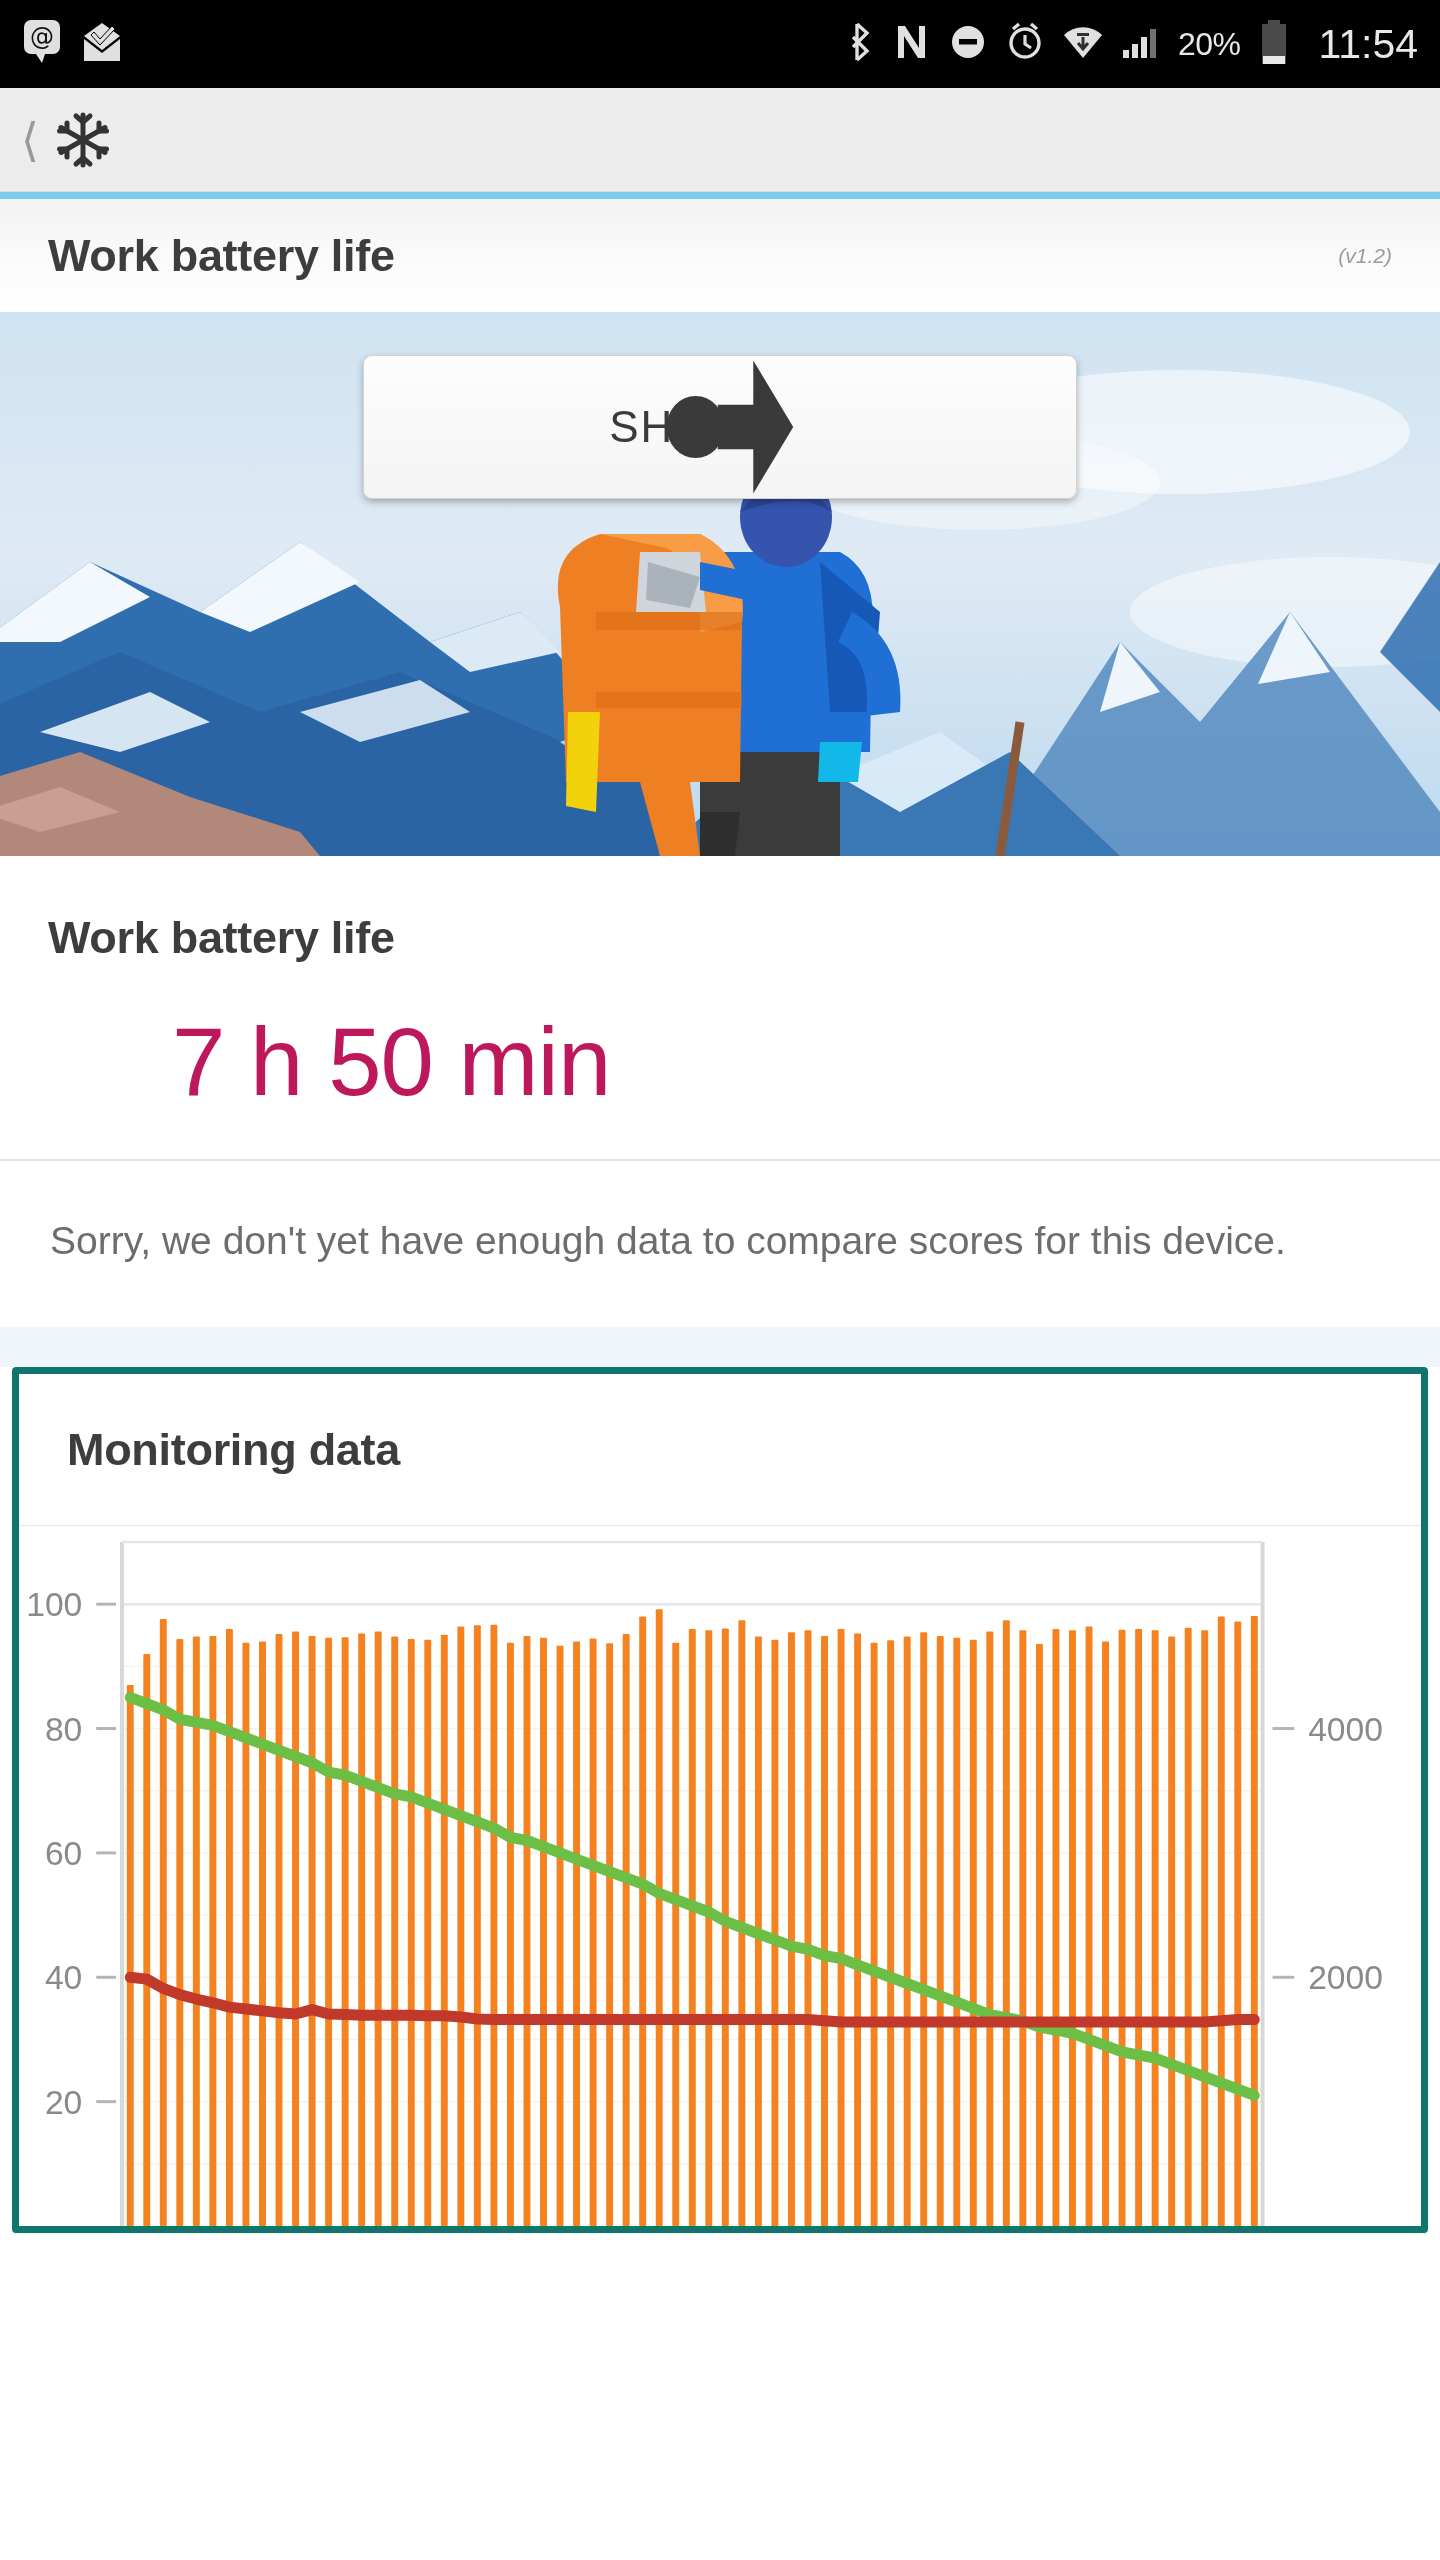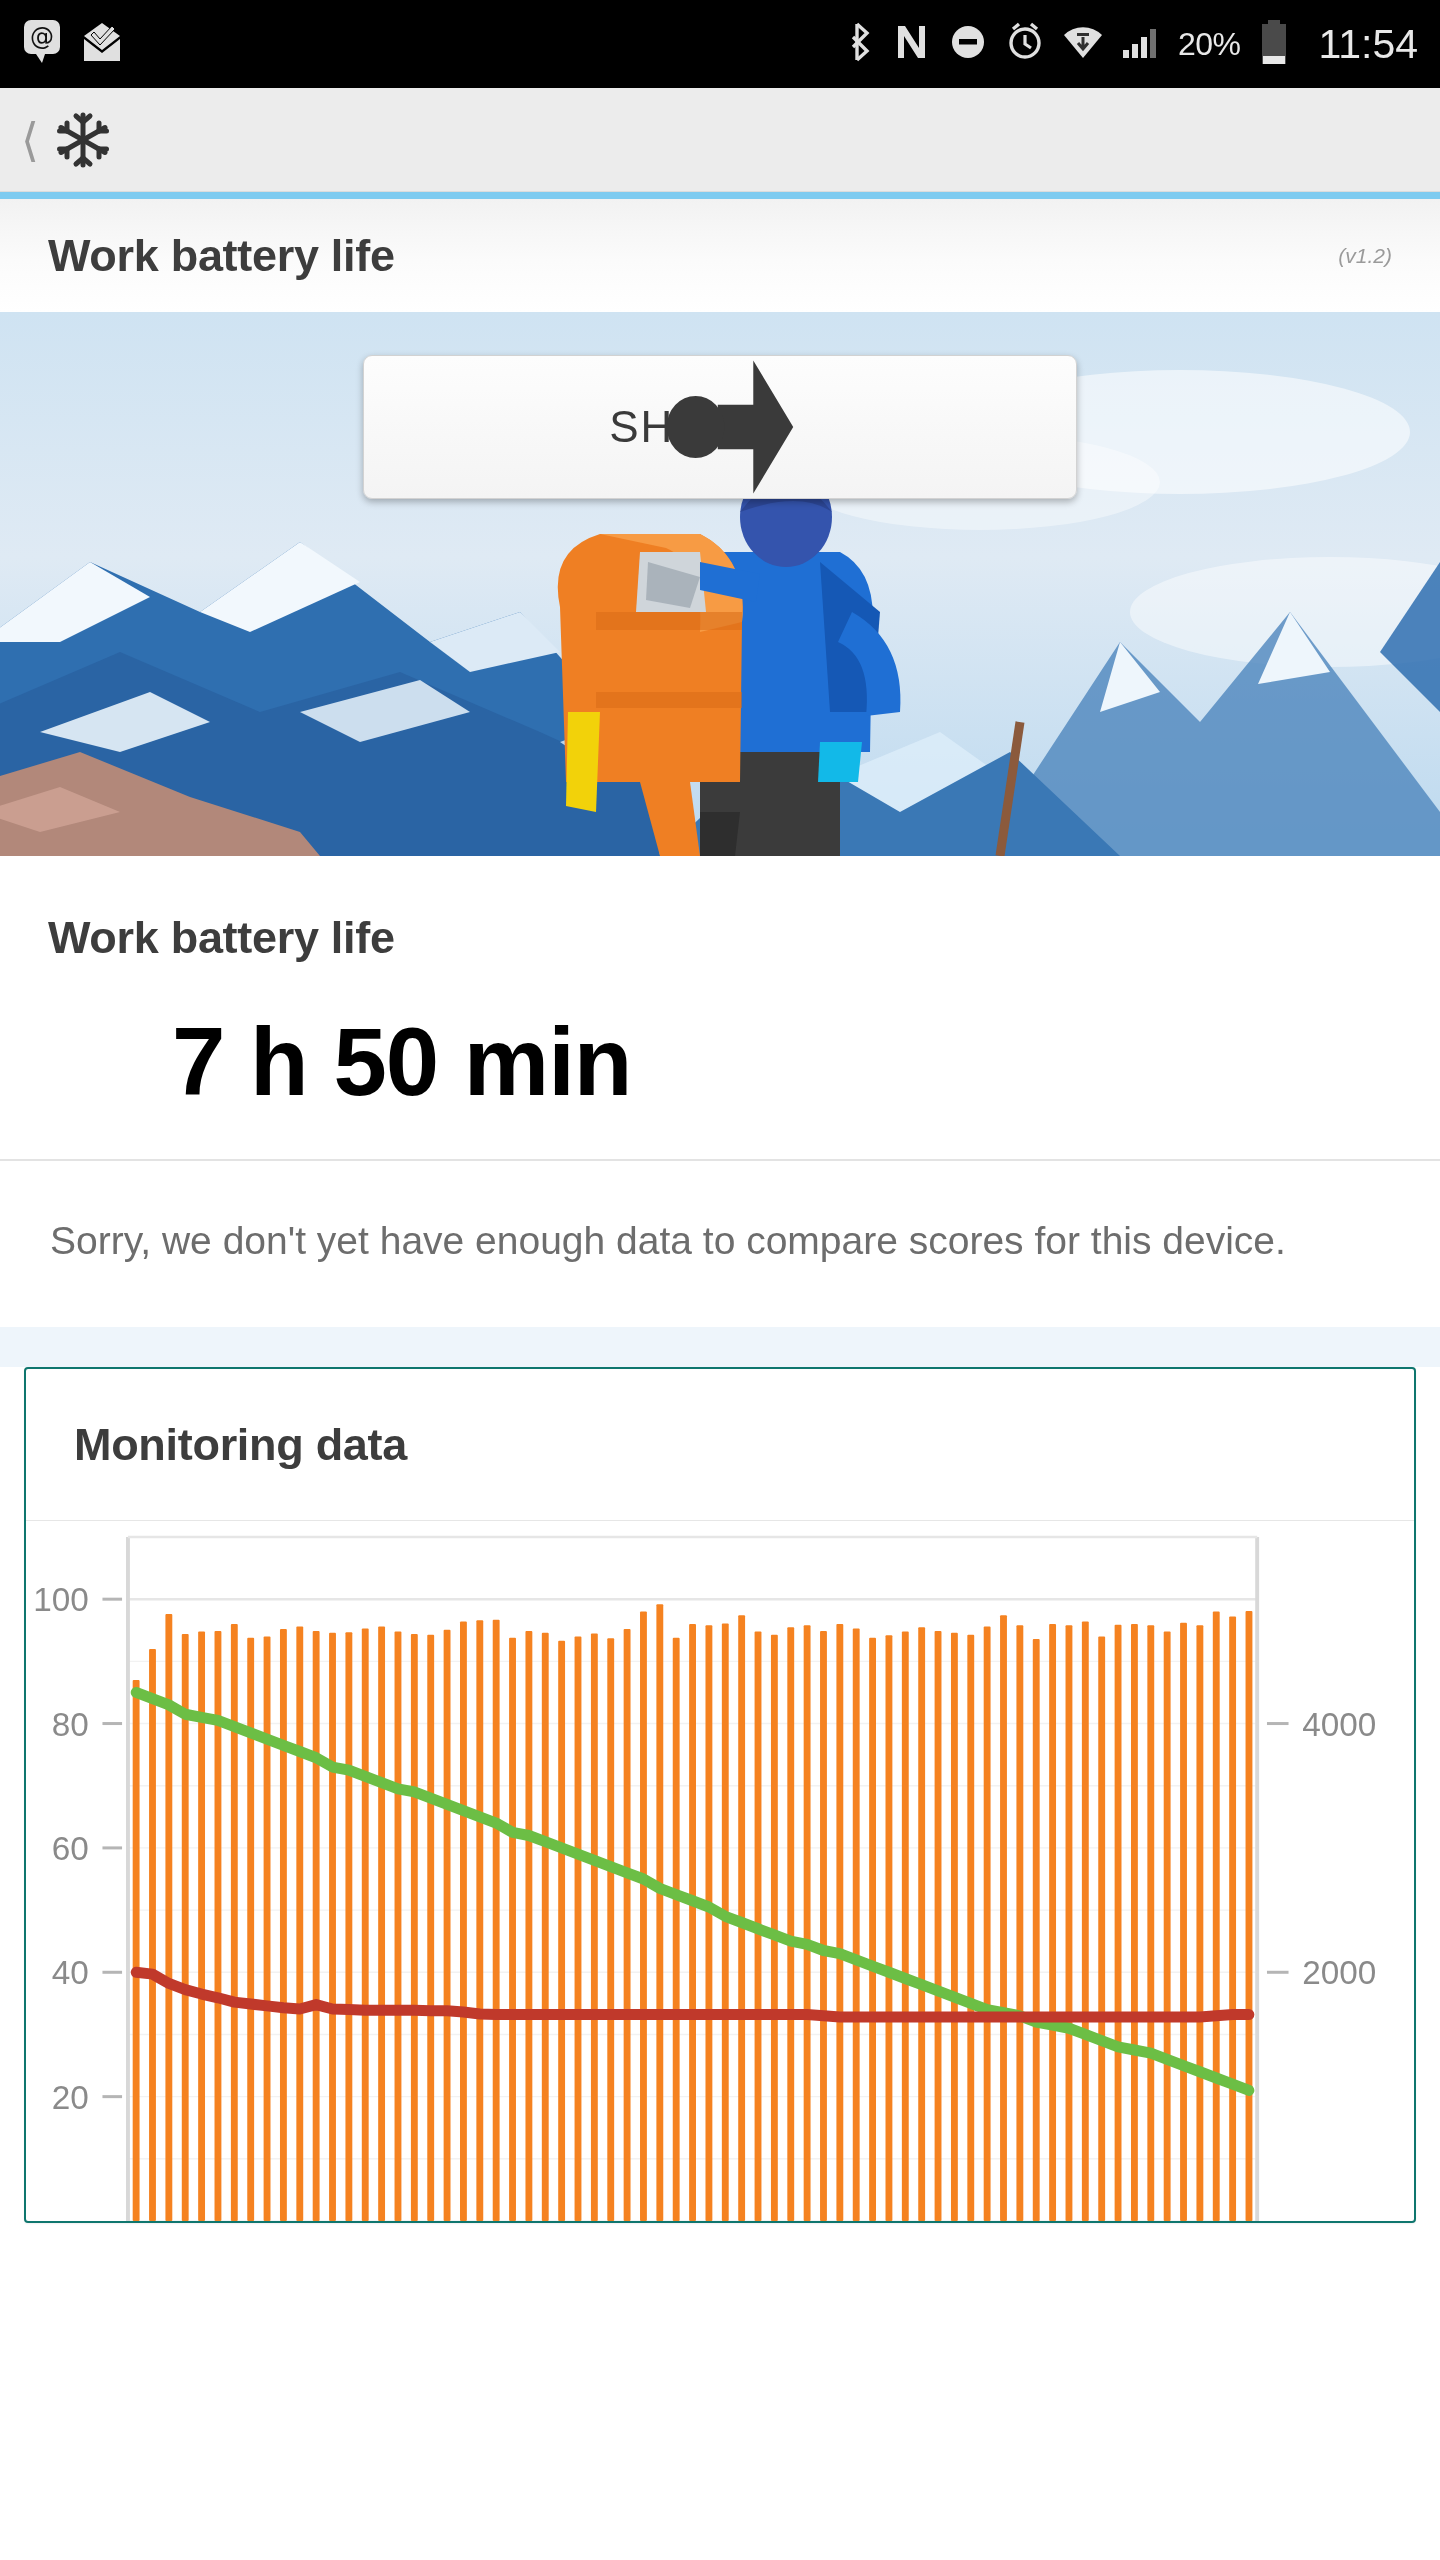--- a/index.html
+++ b/index.html
@@ -101,41 +101,41 @@
 
   
   .score-card{ background:#ffffff; padding:56px 0 46px 0; }
   .score-title{
     font-size:45px; font-weight:bold; color:#3d3d3d;
     padding-left:48px; letter-spacing:-0.3px;
   }
   .score-value{
     margin-top:48px;
     padding-left:172px;
-    font-size:96px; font-weight:bold; color:#000000;
+    font-size:96px; font-weight:normal; color:#be185d;
     letter-spacing:-1px; line-height:1.05;
   }
   .divider{ height:2px; background:#e3e3e3; }
 
   
   .compare-note{
     background:#ffffff;
     padding:52px 110px 58px 50px;
     font-size:39px; color:#6d6d6d;
     line-height:1.45;
   }
 
   
   .gap{ height:40px; background:#eef5fb; }
 
   
   .mon-card{
-    margin:0 24px;
+    margin:0 12px;
     background:#ffffff;
-    border:2px solid #0f766e;
+    border:7px solid #0f766e;
     border-radius:4px;
     box-shadow:0 1px 2px rgba(0,0,0,.06);
   }
   .mon-head{
     height:152px;
     display:flex; align-items:center;
     padding-left:48px;
     border-bottom:1px solid #e6e6e6;
   }
   .mon-head h2{ font-size:45px; font-weight:bold; color:#3d3d3d; letter-spacing:-0.3px; }

